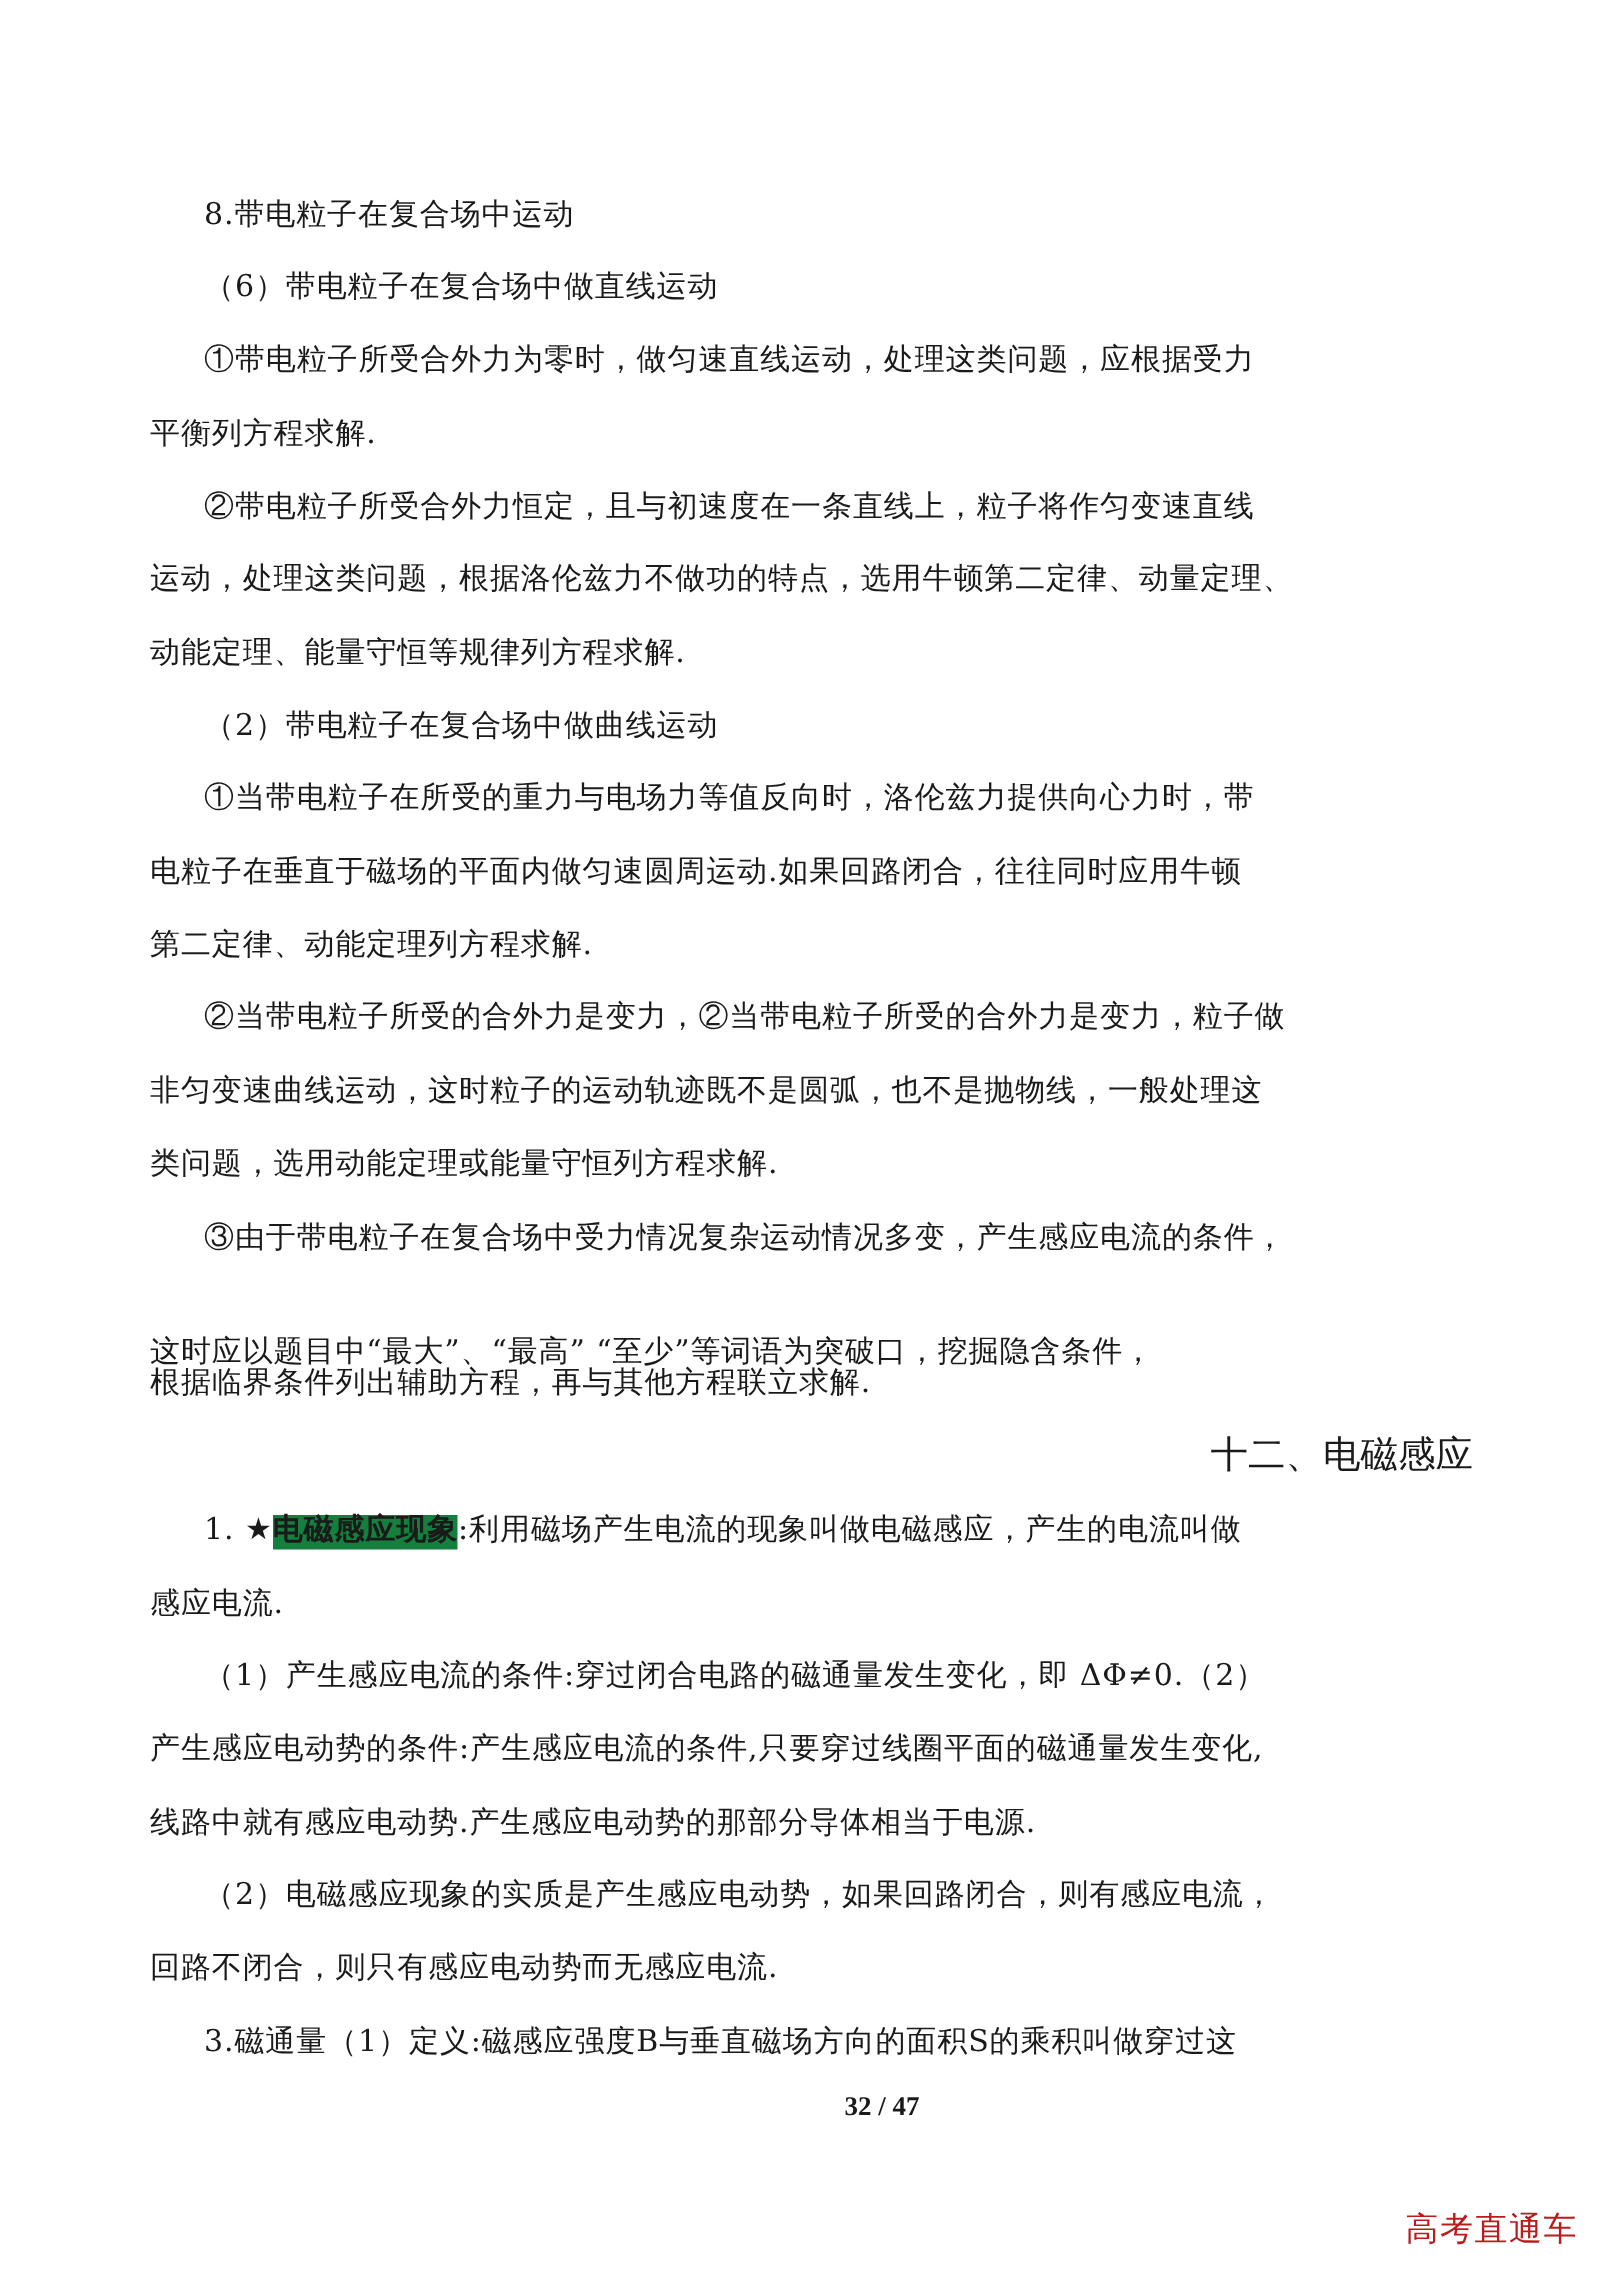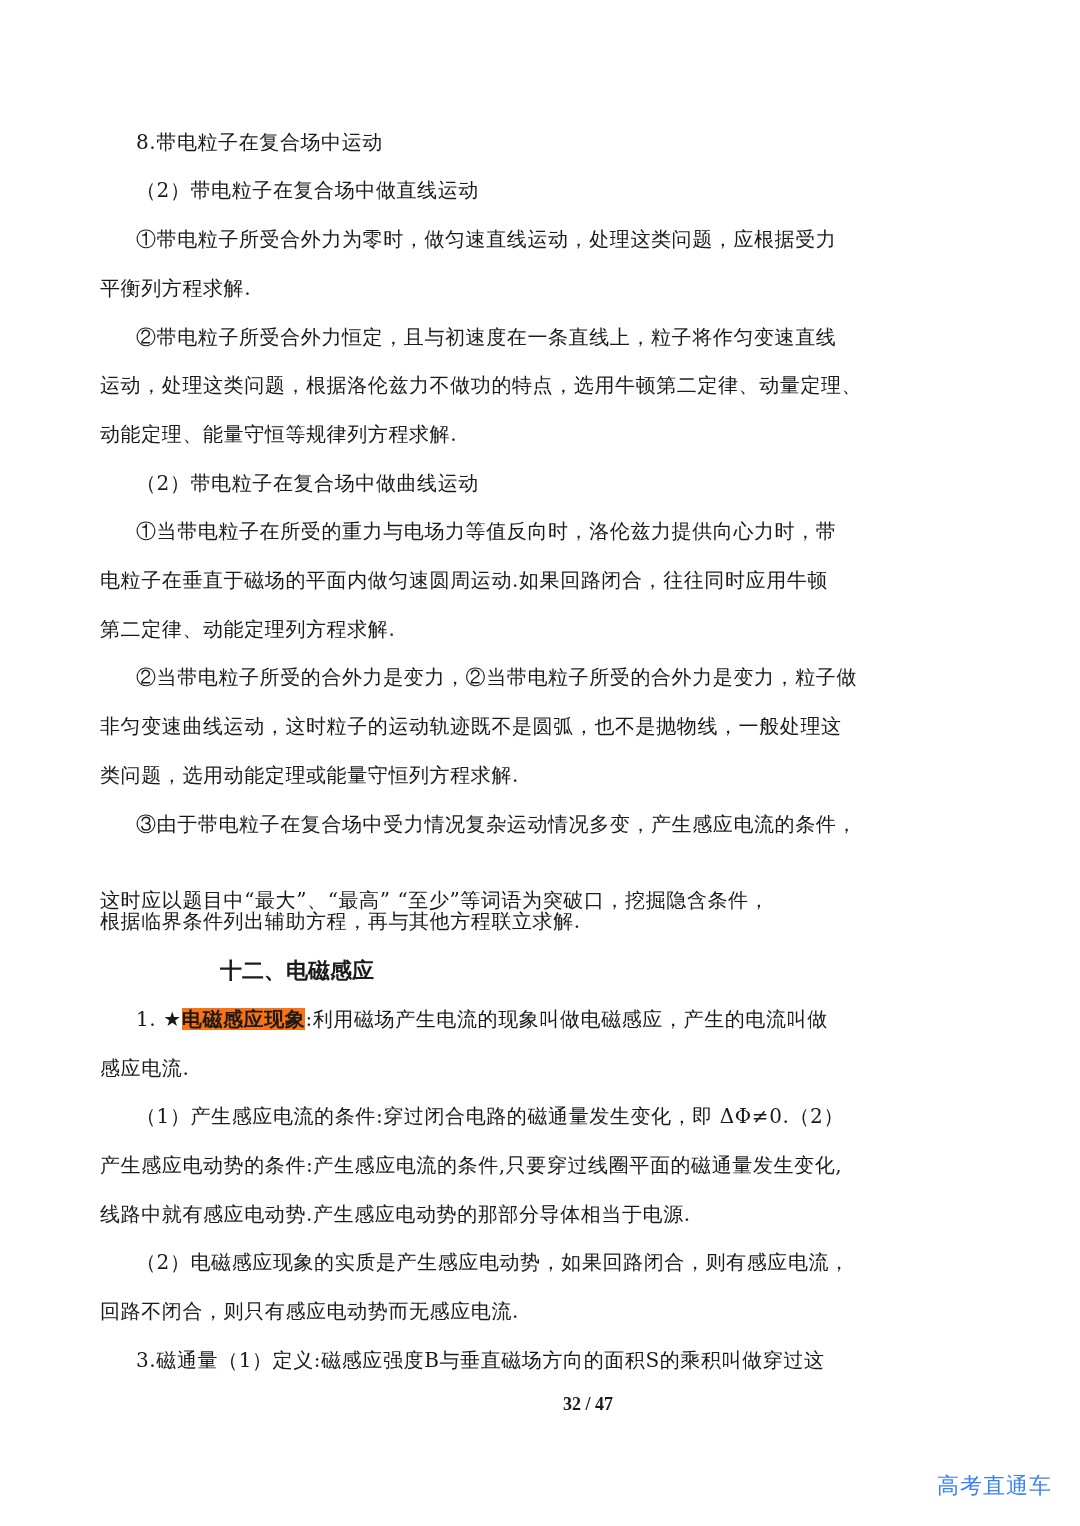--- a/index.html
+++ b/index.html
@@ -27,31 +27,31 @@
       font-size: 20px;
       line-height: 40px;
       white-space: nowrap;
       letter-spacing: 0.6px;
     }
     .indent { left: 36px; }
     .heading {
       position: absolute;
       left: 0;
       width: 882px;
-      text-align: left;
-      font-size: 22px;
+      text-align: right;
+      font-size: 25px;
       line-height: 40px;
-      font-weight: bold;
+      font-weight: normal;
       padding-left: 120px;
       box-sizing: border-box;
     }
     .hl {
-      background: #f97316;
+      background: #15803d;
       font-weight: bold;
-      font-family: Liberation Serif, serif;
+      font-family: Liberation Mono, monospace;
     }
     .star {
       font-family: "DejaVu Sans", sans-serif;
     }
     .page-num {
       position: absolute;
       left: 0;
       width: 1080px;
       top: 1394px;
       text-align: center;
@@ -59,30 +59,30 @@
       font-weight: bold;
       font-size: 18px;
       padding-left: 48px;
     }
     .watermark {
       position: absolute;
       right: 28px;
       top: 1471px;
       font-family: "DejaVu Sans", sans-serif;
       font-size: 22px;
-      color: #3b82f6;
+      color: #b91c1c;
       letter-spacing: 1px;
     }
   </style>
 </head>
 <body>
 
 <div class="page">
   <div class="line indent" style="top:2px">8.带电粒子在复合场中运动</div>
-  <div class="line indent" style="top:50px">（2）带电粒子在复合场中做直线运动</div>
+  <div class="line indent" style="top:50px">（6）带电粒子在复合场中做直线运动</div>
   <div class="line indent" style="top:99px">①带电粒子所受合外力为零时，做匀速直线运动，处理这类问题，应根据受力</div>
   <div class="line" style="top:148px">平衡列方程求解.</div>
   <div class="line indent" style="top:197px">②带电粒子所受合外力恒定，且与初速度在一条直线上，粒子将作匀变速直线</div>
   <div class="line" style="top:245px">运动，处理这类问题，根据洛伦兹力不做功的特点，选用牛顿第二定律、动量定理、</div>
   <div class="line" style="top:294px">动能定理、能量守恒等规律列方程求解.</div>
   <div class="line indent" style="top:343px">（2）带电粒子在复合场中做曲线运动</div>
   <div class="line indent" style="top:391px">①当带电粒子在所受的重力与电场力等值反向时，洛伦兹力提供向心力时，带</div>
   <div class="line" style="top:440px">电粒子在垂直于磁场的平面内做匀速圆周运动.如果回路闭合，往往同时应用牛顿</div>
   <div class="line" style="top:489px">第二定律、动能定理列方程求解.</div>
   <div class="line indent" style="top:537px">②当带电粒子所受的合外力是变力，②当带电粒子所受的合外力是变力，粒子做</div>

